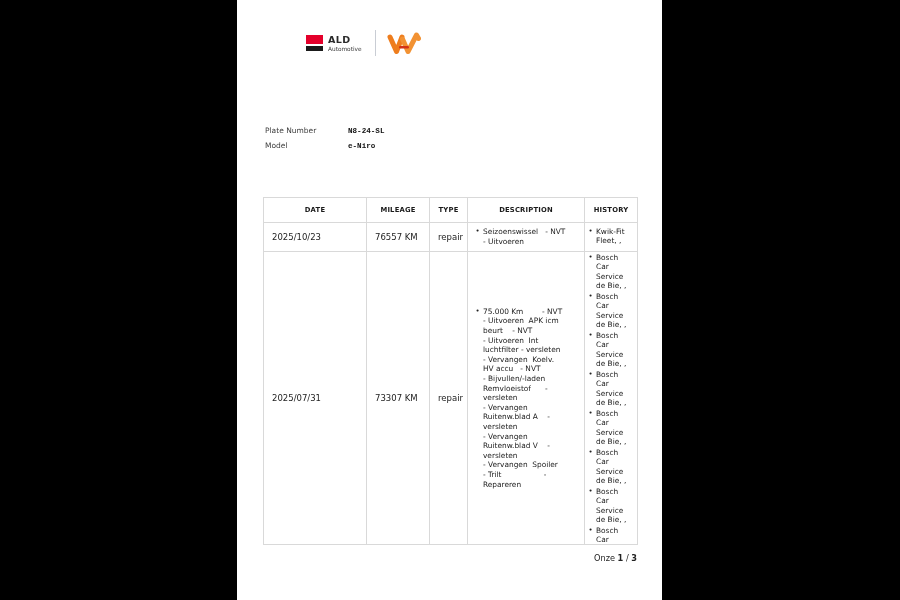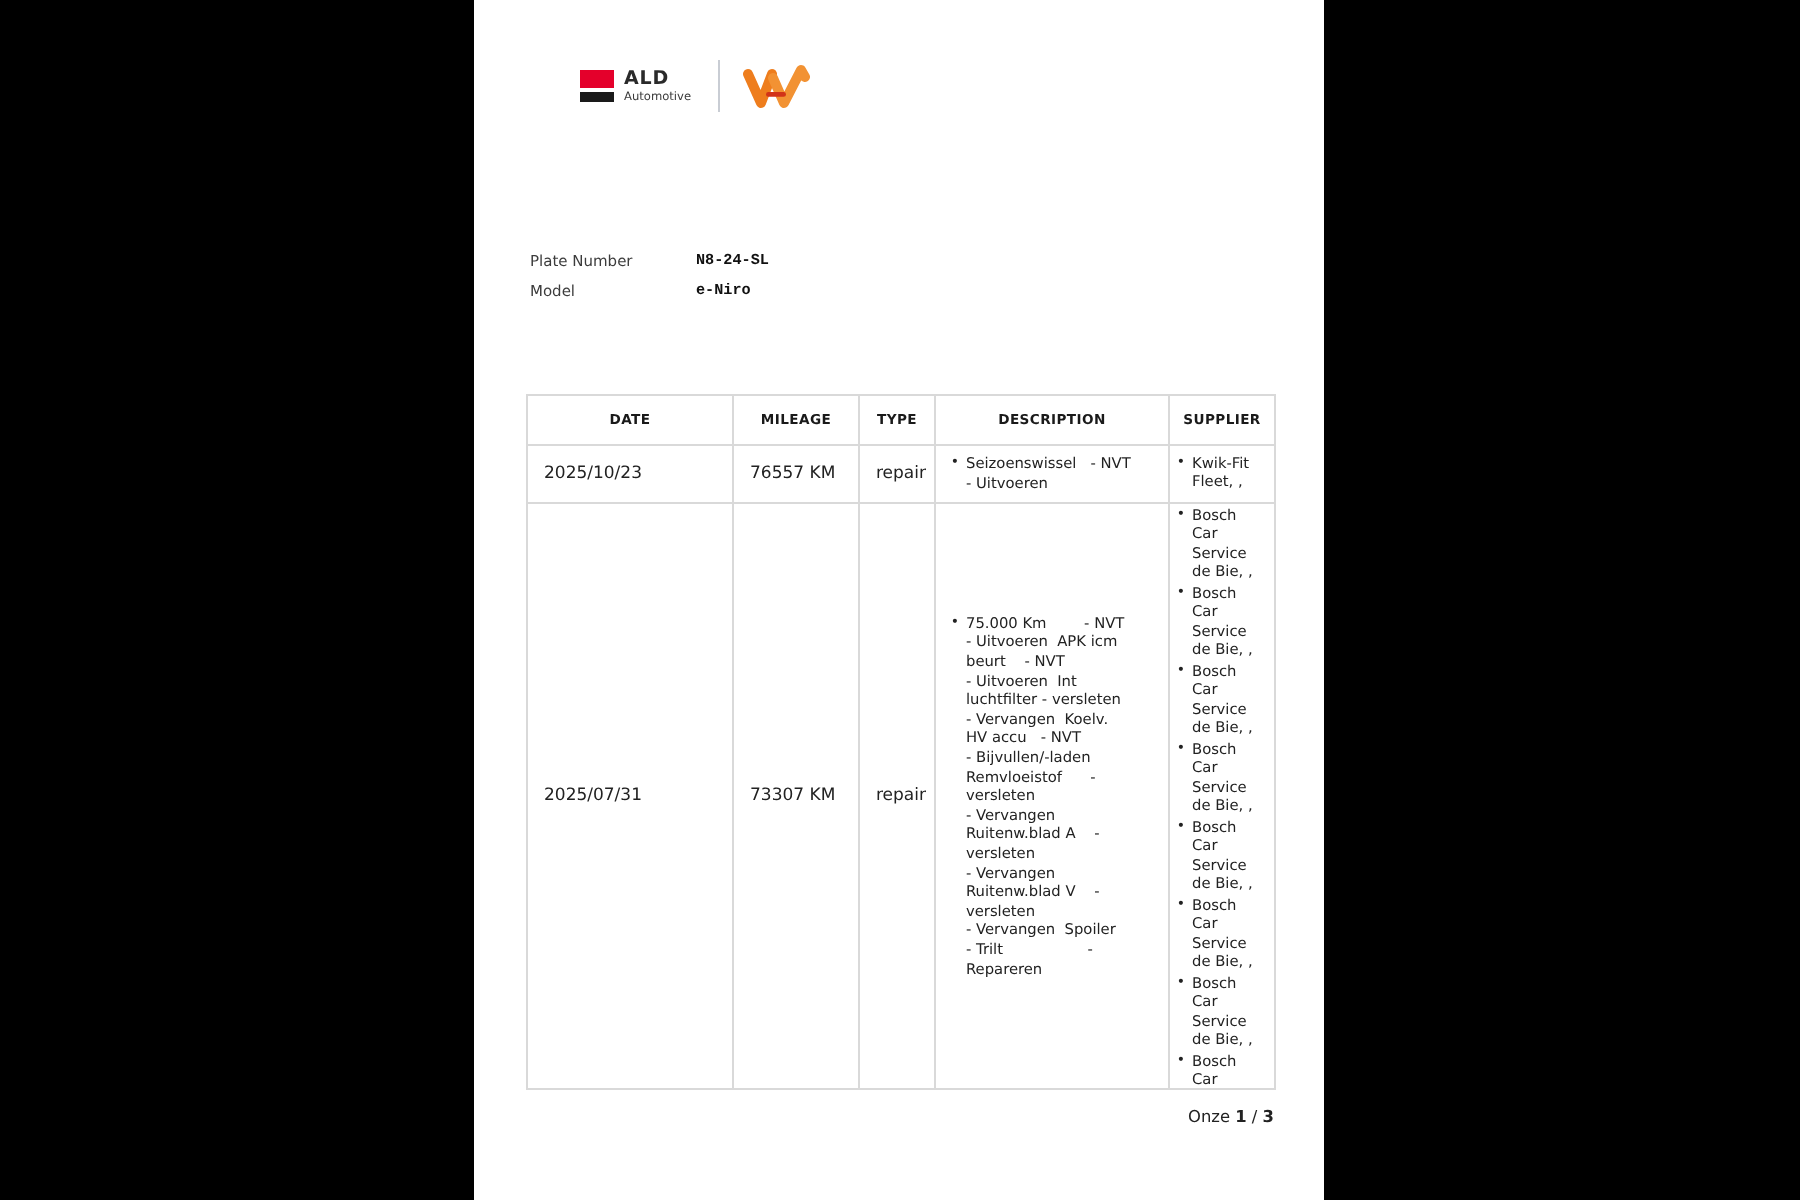--- a/index.html
+++ b/index.html
@@ -1,20 +1,20 @@
 <!DOCTYPE html>
 <html><head>
 <meta charset="utf-8">
 <style>
   * { margin:0; padding:0; box-sizing:border-box; }
   html,body { width:900px; height:600px; background:#000; font-family:"DejaVu Sans", sans-serif; overflow:hidden; }
   .page { position:absolute; left:237px; top:0; width:425px; height:600px; background:#ffffff; }
 
   
-  .logo-row { position:absolute; top:30px; left:17px; display:flex; align-items:center;padding-left:36px; }
+  .logo-row { position:absolute; top:30px; left:33px; display:flex; align-items:center;padding-left:36px; }
   .ald-logo { display:flex; align-items:center; }
   .ald-square { width:17px; height:16px; display:flex; flex-direction:column; }
   .sq-red { height:9px; background:#e4002b; }
   .sq-gap { height:1.5px; background:#ffffff; }
   .sq-black { flex:1; background:#1a1a1a; }
   .ald-text { margin-left:5px; }
   .ald-name { font-size:9.5px; font-weight:bold; color:#2a2a2a; letter-spacing:0.4px; }
   .ald-sub { font-size:5.8px; color:#3a3a3a; margin-top:1px; }
   .logo-divider { width:1px; height:26px; background:#c9cdd4; margin:0 11px 0 13px; }
 
@@ -99,21 +99,21 @@
         <col style="width:38px">
         <col style="width:117px">
         <col style="width:53px">
     </colgroup>
     <thead>
       <tr>
         <th>DATE</th>
         <th>MILEAGE</th>
         <th>TYPE</th>
         <th>DESCRIPTION</th>
-        <th>SUPPLIER</th>
+        <th>HISTORY</th>
       </tr>
     </thead>
     <tbody>
       <tr class="row1">
         <td class="simple">2025/10/23</td>
         <td class="simple">76557 KM</td>
         <td class="simple">repair</td>
         <td class="desc-cell">
           <div class="bullet-line">
             <span class="blt">•</span>

